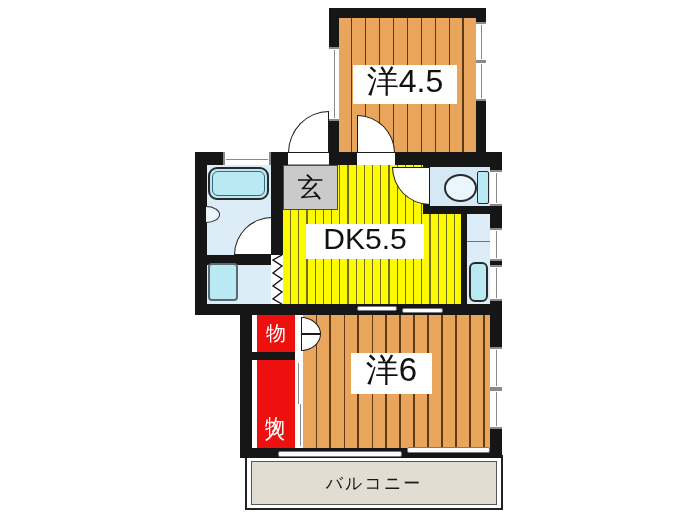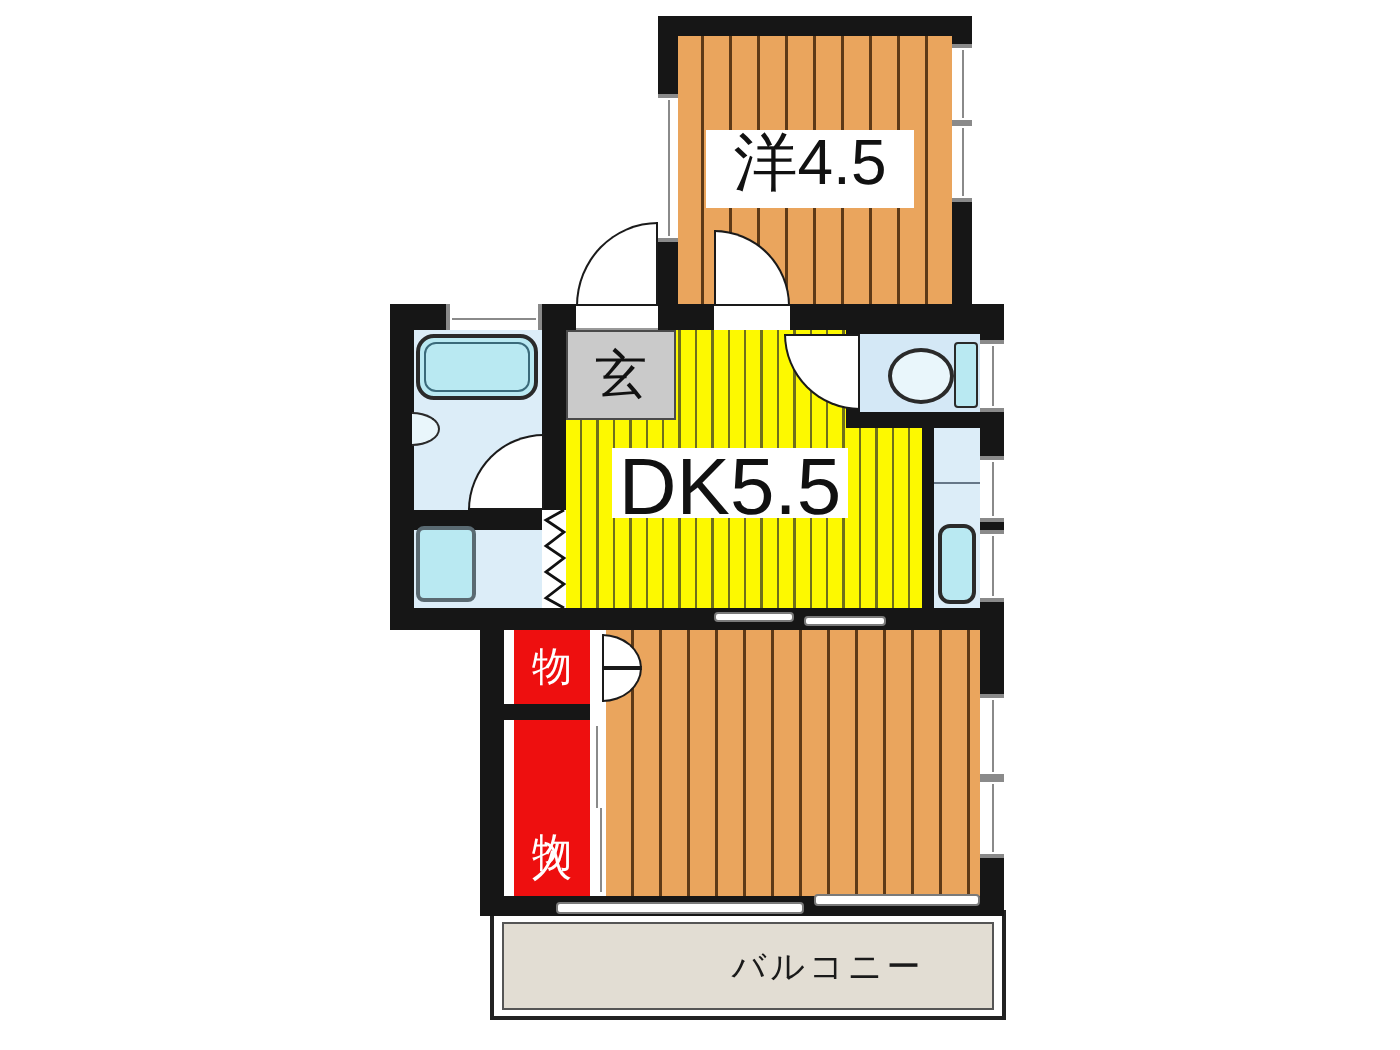--- a/index.html
+++ b/index.html
@@ -114,23 +114,26 @@
   </div>
   <div class="fixture" style="left:206px;top:206px;width:14px;height:17px;background:var(--fixture-light);border:1.5px solid #2a2a2a;border-left:none;border-radius:0 100% 100% 0 / 0 50% 50% 0;"></div>
   <div class="fixture" style="left:208px;top:263px;width:30px;height:38px;background:var(--fixture-cyan);border:2.5px solid #5a6a72;border-radius:4px;"></div>
   <div class="fixture" style="left:444px;top:174px;width:33px;height:28px;background:var(--fixture-light);border:2px solid #2a2a2a;border-radius:50%;"></div>
   <div class="fixture" style="left:477px;top:171px;width:12px;height:33px;background:var(--fixture-cyan);border:1.5px solid #2a2a2a;border-radius:2px;"></div>
   <div class="fixture" style="left:469px;top:262px;width:19px;height:40px;background:var(--fixture-cyan);border:2px solid #2a2a2a;border-radius:6px;"></div>
 
   <div class="lblbox" style="left:353px;top:65px;width:104px;height:39px;font-size:32px;">
     <span>洋4.5</span>
   </div>
-  <div class="lblbox" style="left:306px;top:224px;width:118px;height:35px;font-size:40px;">
+  <div class="lblbox" style="left:306px;top:224px;width:118px;height:35px;font-size:30px;">
     <span>DK5.5</span>
+  </div>
+  <div class="lblbox" style="left:351px;top:353px;width:81px;height:41px;font-size:33px;">
+    <span>洋6</span>
   </div>
   <div class="abs" style="left:283px;top:165px;width:55px;height:45px;display:flex;align-items:center;justify-content:center;font-size:26px;color:var(--label-text);">
     <span>玄</span>
   </div>
-  <div class="abs" style="left:251px;top:461px;width:246px;height:44px;display:flex;align-items:center;justify-content:center;font-size:17px;letter-spacing:2px;color:#1a1a1a;margin-left:40px;">
+  <div class="abs" style="left:251px;top:461px;width:246px;height:44px;display:flex;align-items:center;justify-content:center;font-size:17px;letter-spacing:2px;color:#1a1a1a;">
     <span>バルコニー</span>
   </div>
 
 </div>
 
 </body></html>

